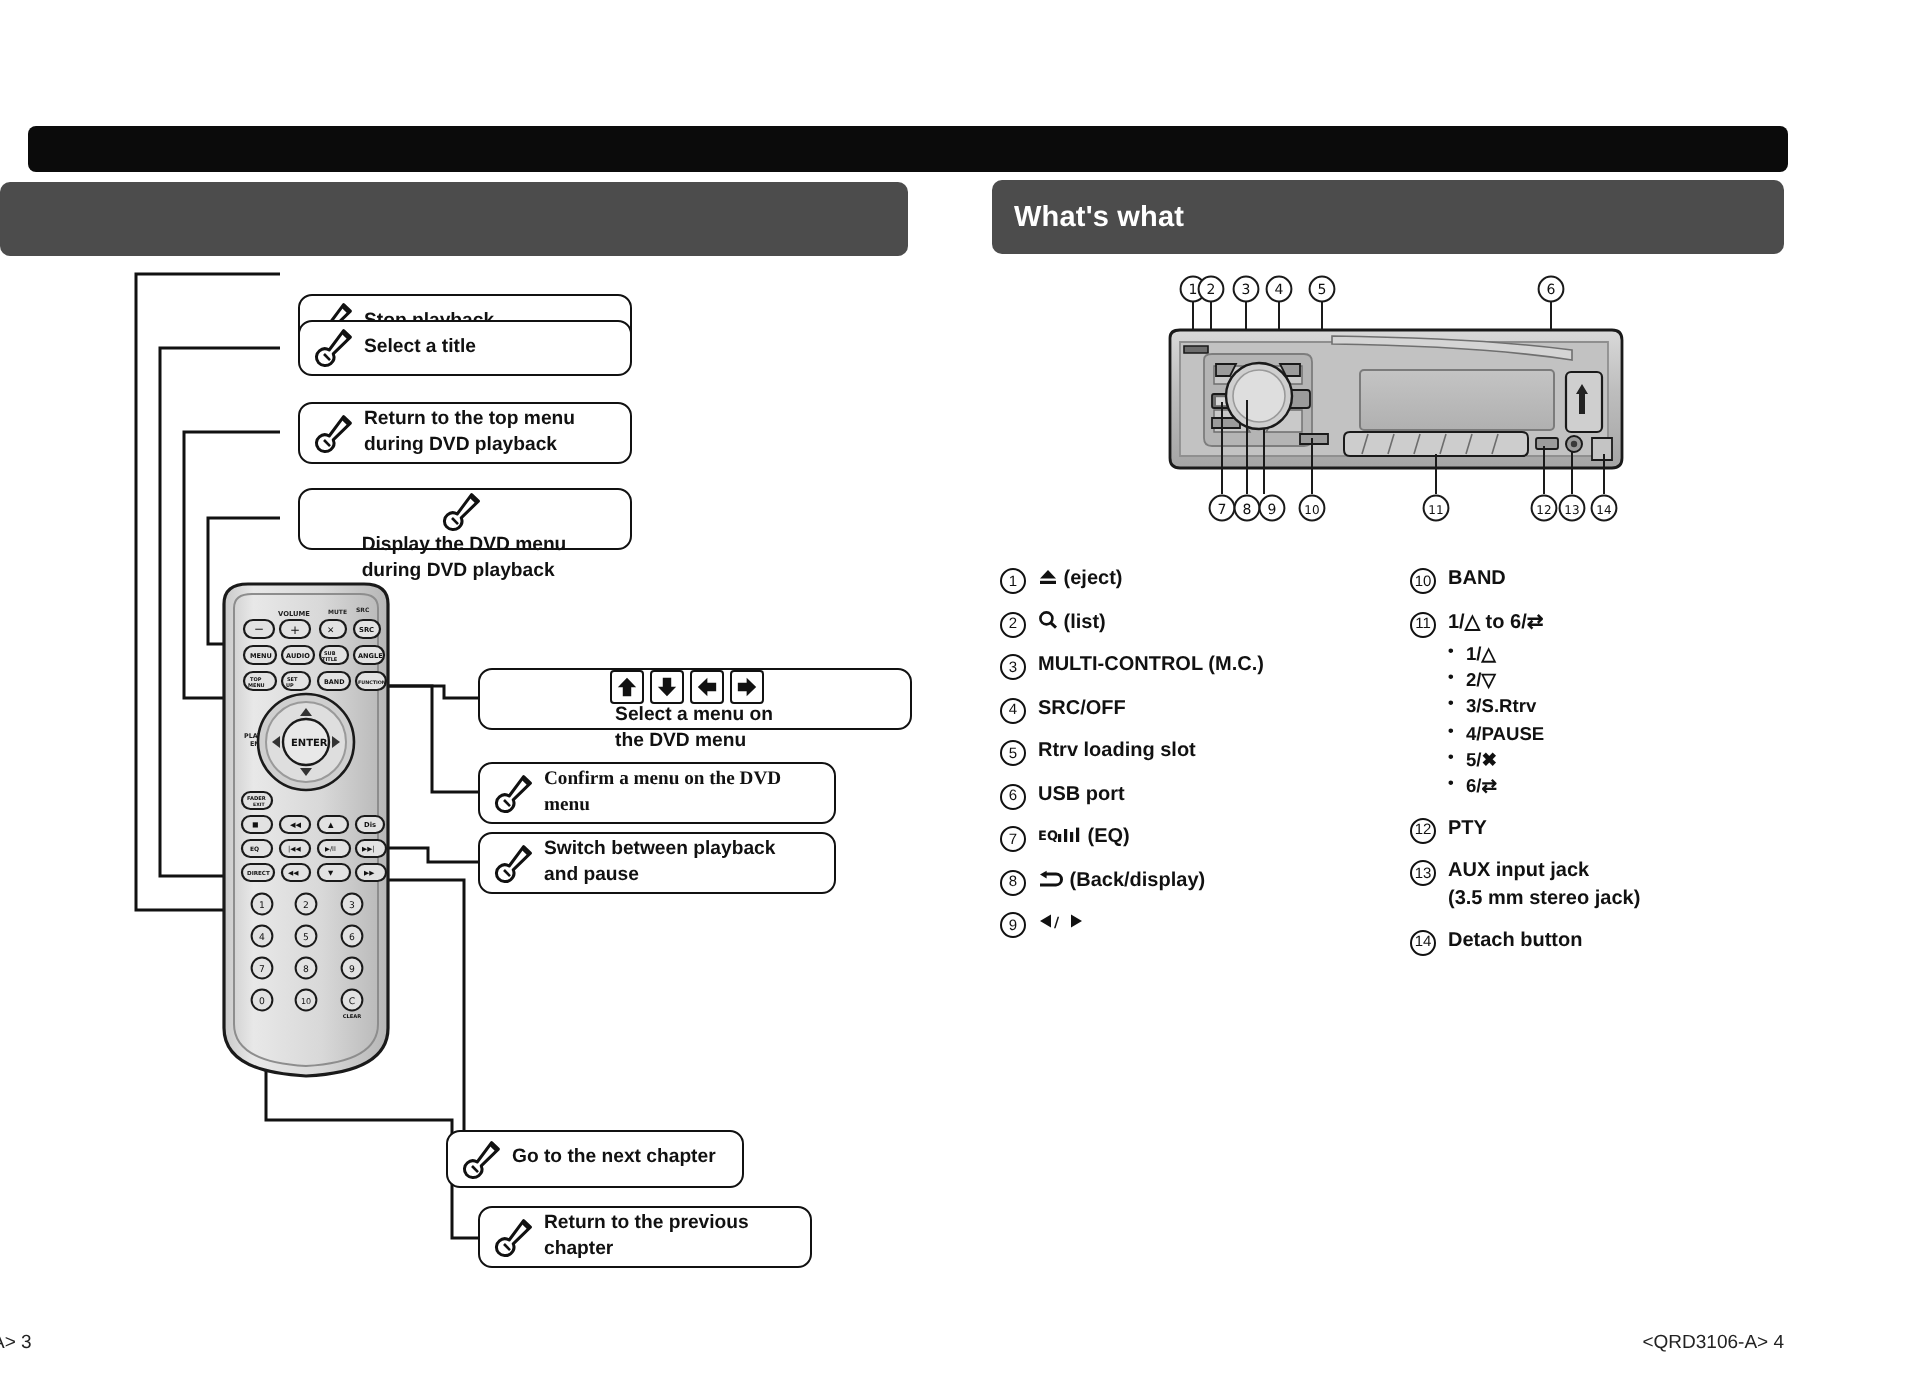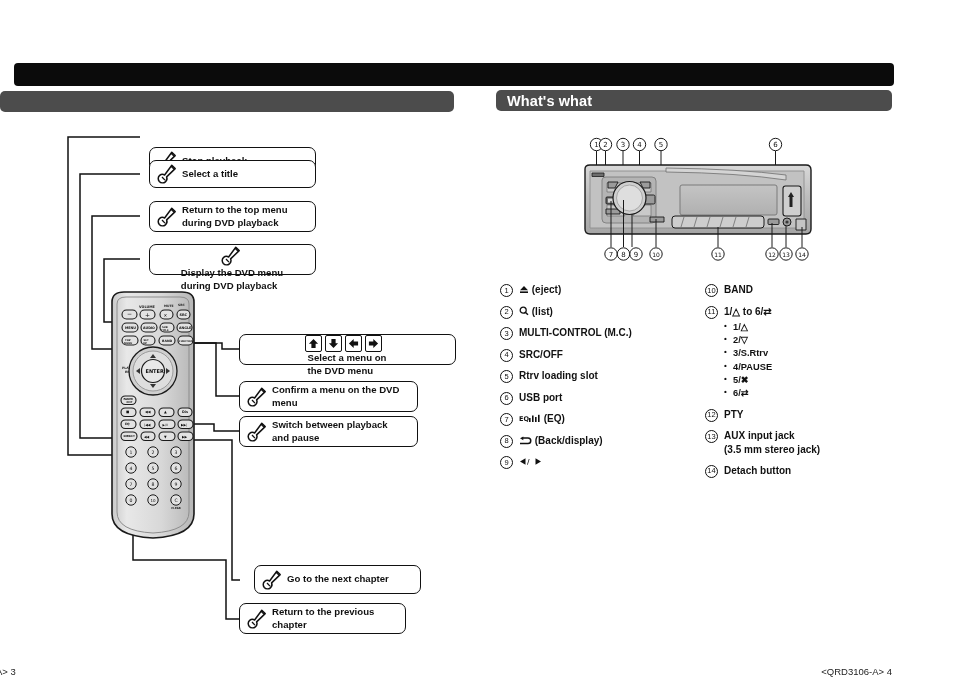--- a/index.html
+++ b/index.html
@@ -21,21 +21,21 @@
     position: absolute;
     left: 14px; top: 63px;
     width: 880px; height: 23px;
     background: #0b0b0b;
     border-radius: 4px;
   }
 
   
   .section-bar {
     position: absolute;
-    height: 21px;
+    height: 37px;
     background: #4c4c4c;
     border-radius: 5px;
   }
   .section-bar.left  { left: 0px;   top: 91px; width: 454px; }
   .section-bar.right { left: 496px; top: 90px; width: 396px; }
   .section-bar .bar-title {
     position: absolute;
     left: 11px; top: 50%;
     transform: translateY(-50%);
     color: #ffffff;
@@ -227,21 +227,21 @@
       <span class="akey">
         <svg viewBox="0 0 12 12" width="11" height="11">
             <path d="M11 6 L5.8 1 L5.8 3.7 L1 3.7 L1 8.3 L5.8 8.3 L5.8 11 Z" fill="#111"></path>
           </svg>
       </span>
     </span>
     <span class="co-text">Select a menu on
 the DVD menu</span>
   </div>
 
-  <div class="callout" style="left:239px; top:381px; width:179px; height:31px;">
+  <div class="callout" style="left:239px; top:381px; width:179px; height:31px;font-family:Liberation Serif, serif;">
     <span class="hand-icon">
       <svg viewBox="0 0 24 22" width="24" height="22">
         <path d="M16.8 2.3 L20.2 5.6 L11.6 13.9 C12.3 15.6 11.9 17.6 10.4 18.8 C8.6 20.3 5.9 20.1 4.3 18.4 C2.7 16.6 2.9 13.9 4.7 12.4 C6.1 11.2 8.1 11.1 9.6 12 Z" fill="#ffffff" stroke="#111" stroke-width="1.5" stroke-linejoin="round"></path>
         <path d="M7.0 14.0 L10.0 17.1" stroke="#111" stroke-width="1.3"></path>
         <path d="M16.0 3.2 L19.3 6.4" stroke="#111" stroke-width="1.3"></path>
       </svg>
     </span>
     <span class="co-text">Confirm a menu on the DVD
 menu</span>
   </div>
@@ -251,21 +251,21 @@
       <svg viewBox="0 0 24 22" width="24" height="22">
         <path d="M16.8 2.3 L20.2 5.6 L11.6 13.9 C12.3 15.6 11.9 17.6 10.4 18.8 C8.6 20.3 5.9 20.1 4.3 18.4 C2.7 16.6 2.9 13.9 4.7 12.4 C6.1 11.2 8.1 11.1 9.6 12 Z" fill="#ffffff" stroke="#111" stroke-width="1.5" stroke-linejoin="round"></path>
         <path d="M7.0 14.0 L10.0 17.1" stroke="#111" stroke-width="1.3"></path>
         <path d="M16.0 3.2 L19.3 6.4" stroke="#111" stroke-width="1.3"></path>
       </svg>
     </span>
     <span class="co-text">Switch between playback
 and pause</span>
   </div>
 
-  <div class="callout" style="left:254px; top:565px; width:167px; height:29px;">
+  <div class="callout" style="left:223px; top:565px; width:149px; height:29px;">
     <span class="hand-icon">
       <svg viewBox="0 0 24 22" width="24" height="22">
         <path d="M16.8 2.3 L20.2 5.6 L11.6 13.9 C12.3 15.6 11.9 17.6 10.4 18.8 C8.6 20.3 5.9 20.1 4.3 18.4 C2.7 16.6 2.9 13.9 4.7 12.4 C6.1 11.2 8.1 11.1 9.6 12 Z" fill="#ffffff" stroke="#111" stroke-width="1.5" stroke-linejoin="round"></path>
         <path d="M7.0 14.0 L10.0 17.1" stroke="#111" stroke-width="1.3"></path>
         <path d="M16.0 3.2 L19.3 6.4" stroke="#111" stroke-width="1.3"></path>
       </svg>
     </span>
     <span class="co-text">Go to the next chapter</span>
   </div>
 

